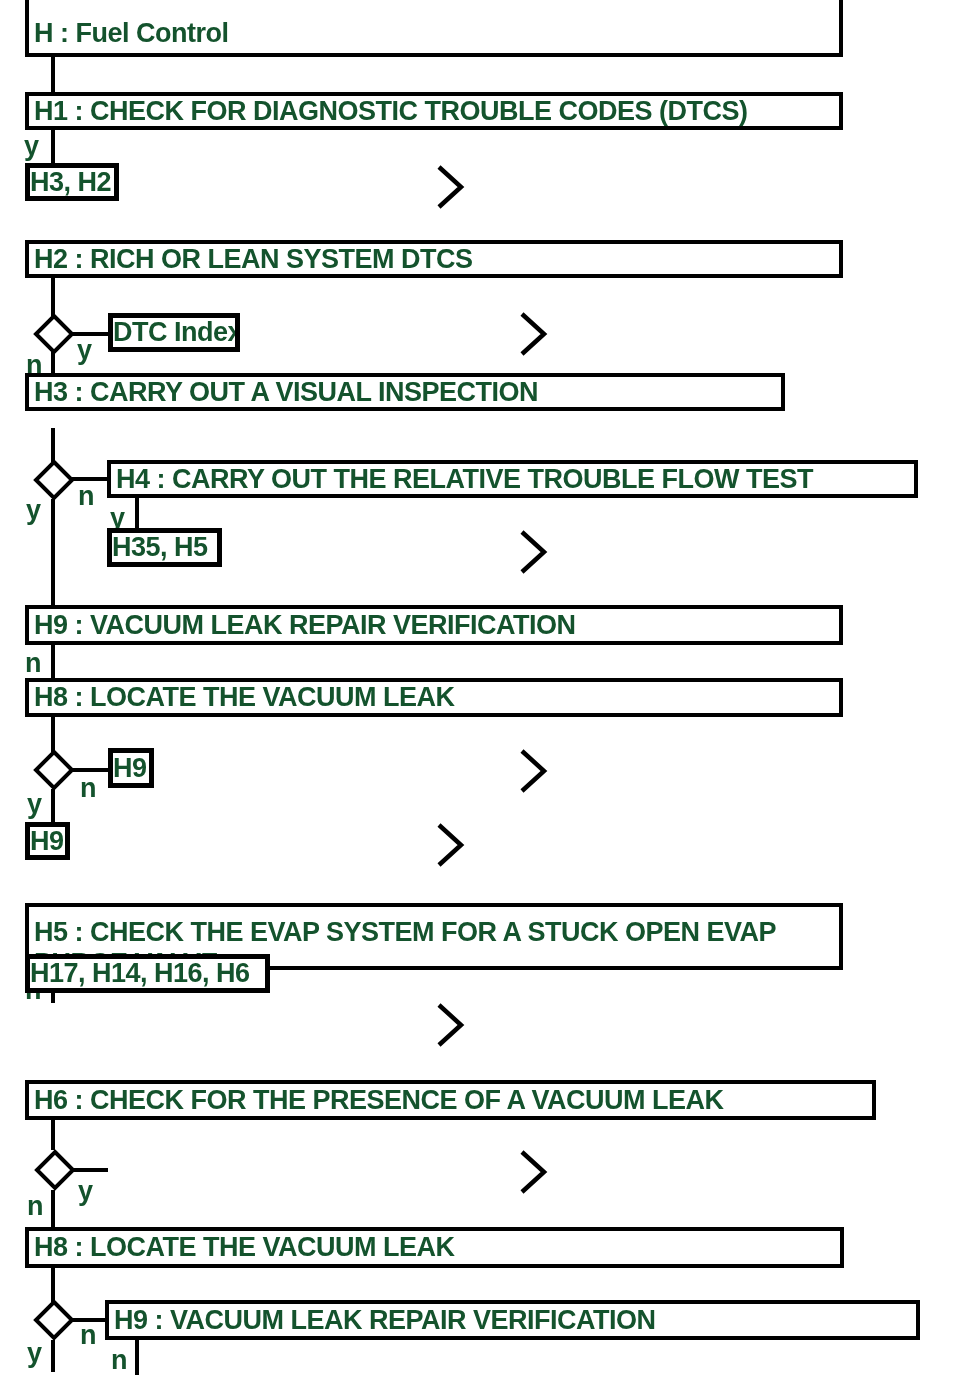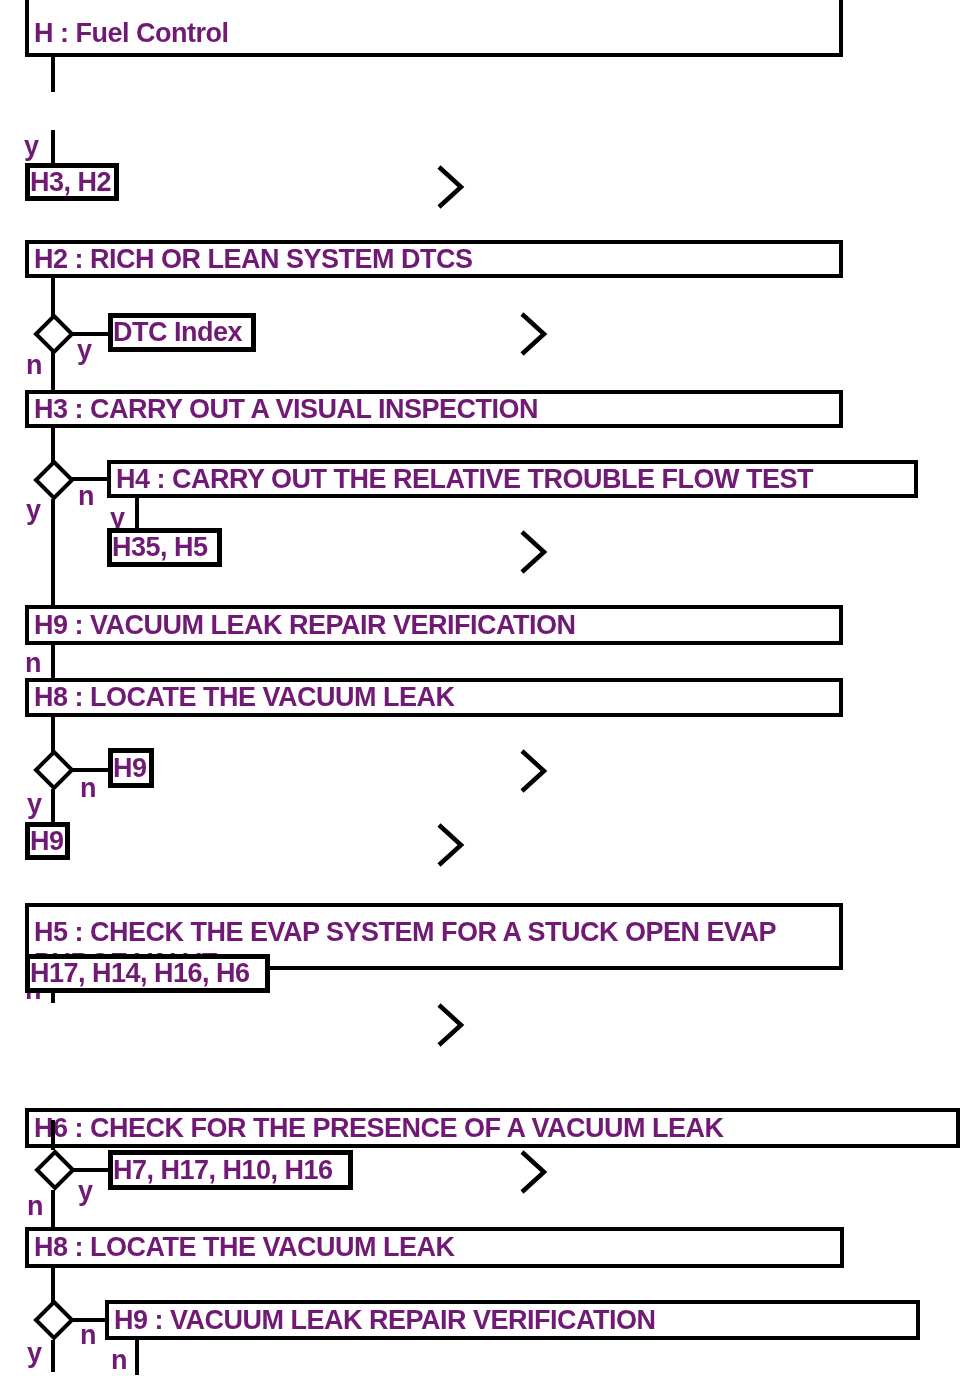--- a/index.html
+++ b/index.html
@@ -2,21 +2,21 @@
 <html><head>
 <meta charset="utf-8">
 <style>
   html, body { margin: 0; padding: 0; background: #ffffff; }
   #canvas {
     position: relative;
     width: 960px;
     height: 1386px;
     background: #ffffff;
     font-family: "Liberation Sans", "DejaVu Sans", sans-serif;
-    color: #701a75;
+    color: #14532d;
     overflow: hidden;
   }
   .box {
     position: absolute;
     box-sizing: border-box;
     background: #fff;
     border: 4px solid #000;
     display: flex;
     align-items: center;
     font-weight: bold;
@@ -49,48 +49,51 @@
 </head>
 <body>
 
 <div id="canvas">
 
   <div class="box title-box" style="left:25px;top:0px;width:818px;height:57px;align-items:flex-end;padding-bottom:4px">
     <span>H : Fuel Control</span>
   </div>
   <div class="vline" style="left:51px;top:57px;height:35px"></div>
 
+  <div class="box" style="left:25px;top:92px;width:818px;height:38px">
+    <span>H1 : CHECK FOR DIAGNOSTIC TROUBLE CODES (DTCS)</span>
+  </div>
   <span class="lbl" style="left:24px;top:133px">y</span>
   <div class="vline" style="left:51px;top:130px;height:33px"></div>
   <div class="box small" style="left:25px;top:163px;width:94px;height:38px">
     <span>H3, H2</span>
   </div>
   <svg style="left:435px;top:164px" width="30" height="46" viewBox="0 0 30 46">
     <polyline points="4,3 26,23 4,43" fill="none" stroke="#000" stroke-width="4.5"></polyline>
   </svg>
 
   <div class="box" style="left:25px;top:240px;width:818px;height:38px">
     <span>H2 : RICH OR LEAN SYSTEM DTCS</span>
   </div>
   <div class="vline" style="left:51px;top:278px;height:38px"></div>
   <svg style="left:33px;top:313px" width="42" height="42" viewBox="0 0 42 42">
     <polygon points="21,3 39,21 21,39 3,21" fill="#fff" stroke="#000" stroke-width="4"></polygon>
   </svg>
   <span class="lbl" style="left:26px;top:352px">n</span>
   <span class="lbl" style="left:77px;top:337px">y</span>
   <div class="hline" style="left:72px;top:332px;width:36px"></div>
-  <div class="box small" style="left:108px;top:313px;width:148px;height:39px">
+  <div class="box small" style="left:108px;top:313px;width:132px;height:39px">
     <span>DTC Index</span>
   </div>
   <svg style="left:518px;top:311px" width="30" height="46" viewBox="0 0 30 46">
     <polyline points="4,3 26,23 4,43" fill="none" stroke="#000" stroke-width="4.5"></polyline>
   </svg>
   <div class="vline" style="left:51px;top:350px;height:40px"></div>
 
-  <div class="box" style="left:25px;top:390px;width:818px;height:38px">
+  <div class="box" style="left:25px;top:373px;width:760px;height:38px">
     <span>H3 : CARRY OUT A VISUAL INSPECTION</span>
   </div>
   <div class="vline" style="left:51px;top:428px;height:34px"></div>
   <svg style="left:33px;top:459px" width="42" height="42" viewBox="0 0 42 42">
     <polygon points="21,3 39,21 21,39 3,21" fill="#fff" stroke="#000" stroke-width="4"></polygon>
   </svg>
   <span class="lbl" style="left:26px;top:497px">y</span>
   <span class="lbl" style="left:78px;top:483px">n</span>
   <div class="hline" style="left:72px;top:477px;width:35px"></div>
 
@@ -142,33 +145,30 @@
   </div>
   <span class="lbl" style="left:25px;top:977px">n</span>
   <div class="vline" style="left:51px;top:970px;height:33px"></div>
   <div class="box small" style="left:25px;top:954px;width:245px;height:39px">
     <span>H17, H14, H16, H6</span>
   </div>
   <svg style="left:435px;top:1002px" width="30" height="46" viewBox="0 0 30 46">
     <polyline points="4,3 26,23 4,43" fill="none" stroke="#000" stroke-width="4.5"></polyline>
   </svg>
 
-  <div class="box" style="left:25px;top:1108px;width:935px;height:40px">
+  <div class="box" style="left:25px;top:1080px;width:851px;height:40px">
     <span>H6 : CHECK FOR THE PRESENCE OF A VACUUM LEAK</span>
   </div>
   <div class="vline" style="left:51px;top:1120px;height:30px"></div>
   <svg style="left:34px;top:1149px" width="42" height="42" viewBox="0 0 42 42">
     <polygon points="21,3 39,21 21,39 3,21" fill="#fff" stroke="#000" stroke-width="4"></polygon>
   </svg>
   <span class="lbl" style="left:27px;top:1193px">n</span>
   <span class="lbl" style="left:78px;top:1178px">y</span>
   <div class="hline" style="left:73px;top:1168px;width:35px"></div>
-  <div class="box small" style="left:108px;top:1150px;width:245px;height:40px">
-    <span>H7, H17, H10, H16</span>
-  </div>
   <svg style="left:518px;top:1149px" width="30" height="46" viewBox="0 0 30 46">
     <polyline points="4,3 26,23 4,43" fill="none" stroke="#000" stroke-width="4.5"></polyline>
   </svg>
   <div class="vline" style="left:51px;top:1190px;height:37px"></div>
 
   <div class="box" style="left:25px;top:1227px;width:819px;height:41px">
     <span>H8 : LOCATE THE VACUUM LEAK</span>
   </div>
   <div class="vline" style="left:51px;top:1268px;height:34px"></div>
   <svg style="left:33px;top:1299px" width="42" height="42" viewBox="0 0 42 42">

